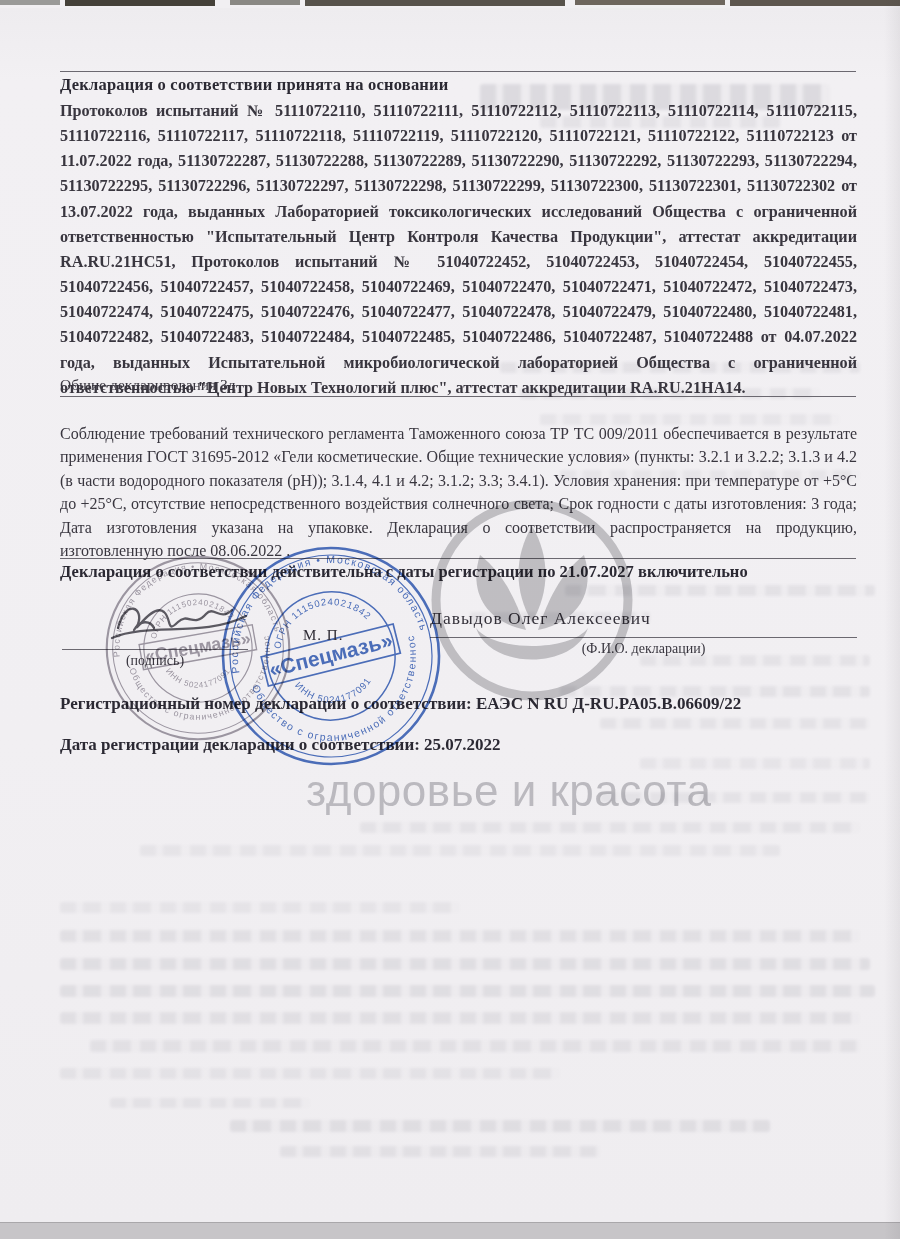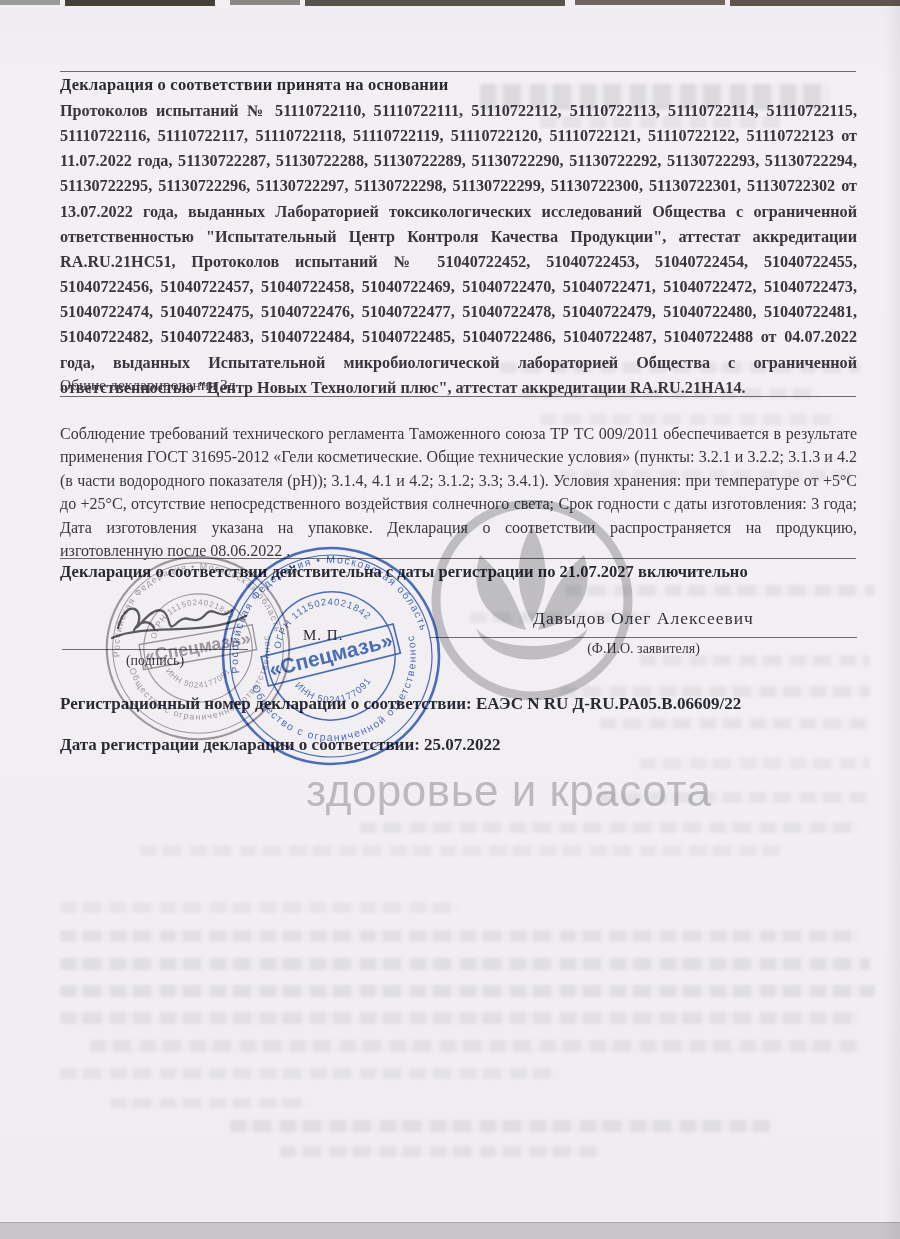--- a/index.html
+++ b/index.html
@@ -13,21 +13,21 @@
   .right-shade{position:absolute;right:0;top:0;width:16px;height:1239px;
     background:linear-gradient(90deg,rgba(0,0,0,0) 0%,rgba(60,55,65,.07) 100%);z-index:7;}
   .rule{position:absolute;height:1px;background:#6b6870;z-index:2;}
   .h1{position:absolute;font-weight:bold;font-size:16.5px;color:#2b2933;z-index:2;letter-spacing:.2px;}
   .para{position:absolute;width:797px;text-align:justify;color:#39363f;z-index:2;}
   .p1{font-size:16.2px;line-height:25.15px;font-weight:bold;}
   .p2{font-size:16px;line-height:23.4px;}
   .plain{position:absolute;font-size:15.5px;color:#39363f;z-index:2;}
   .boldline{position:absolute;font-weight:bold;font-size:16.5px;color:#2b2933;z-index:2;}
   .caption{position:absolute;font-size:14px;color:#39363f;text-align:center;z-index:2;}
-  .name{position:absolute;font-size:17.5px;color:#34313a;letter-spacing:1px;text-align:center;z-index:2;}
+  .name{position:absolute;font-size:17.5px;color:#34313a;letter-spacing:1px;z-index:2;}
   .mp{position:absolute;font-size:15px;color:#2e2b34;z-index:4;letter-spacing:1px;}
   .stamp{position:absolute;mix-blend-mode:multiply;}
   .stamp text{font-family:"Liberation Sans",sans-serif;}
   .sig{position:absolute;z-index:4;mix-blend-mode:multiply;}
   .wm-word{position:absolute;left:224px;top:644px;z-index:5;
     font-family:"Liberation Sans",sans-serif;font-weight:bold;
     font-size:118px;line-height:1;letter-spacing:2px;color:#7e7e84;opacity:.55;
     mix-blend-mode:multiply;}
   .wm-tag{position:absolute;left:306px;top:766px;z-index:5;
     font-family:"Liberation Sans",sans-serif;font-size:44px;color:#97979d;opacity:.55;
@@ -85,21 +85,21 @@
   <div class="para p1" style="left:60px;top:99px">Протоколов испытаний № 51110722110, 51110722111, 51110722112, 51110722113, 51110722114, 51110722115, 51110722116, 51110722117, 51110722118, 51110722119, 51110722120, 51110722121, 51110722122, 51110722123 от 11.07.2022 года, 51130722287, 51130722288, 51130722289, 51130722290, 51130722292, 51130722293, 51130722294, 51130722295, 51130722296, 51130722297, 51130722298, 51130722299, 51130722300, 51130722301, 51130722302 от 13.07.2022 года, выданных Лабораторией токсикологических исследований Общества с ограниченной ответственностью "Испытательный Центр Контроля Качества Продукции", аттестат аккредитации RA.RU.21HC51, Протоколов испытаний № 51040722452, 51040722453, 51040722454, 51040722455, 51040722456, 51040722457, 51040722458, 51040722469, 51040722470, 51040722471, 51040722472, 51040722473, 51040722474, 51040722475, 51040722476, 51040722477, 51040722478, 51040722479, 51040722480, 51040722481, 51040722482, 51040722483, 51040722484, 51040722485, 51040722486, 51040722487, 51040722488 от 04.07.2022 года, выданных Испытательной микробиологической лабораторией Общества с ограниченной ответственностью "Центр Новых Технологий плюс", аттестат аккредитации RA.RU.21HA14.</div>
   <div class="plain" style="left:60px;top:376px">Общие декларирования 3д</div>
   <div class="para p2" style="left:60px;top:422px">Соблюдение требований технического регламента Таможенного союза ТР ТС 009/2011 обеспечивается в результате применения ГОСТ 31695-2012 «Гели косметические. Общие технические условия» (пункты: 3.2.1 и 3.2.2; 3.1.3 и 4.2 (в части водородного показателя (рН)); 3.1.4, 4.1 и 4.2; 3.1.2; 3.3; 3.4.1). Условия хранения: при температуре от +5°С до +25°С, отсутствие непосредственного воздействия солнечного света; Срок годности с даты изготовления: 3 года; Дата изготовления указана на упаковке. Декларация о соответствии распространяется на продукцию, изготовленную после 08.06.2022 .</div>
   <div class="boldline" style="left:60px;top:562px">Декларация о соответствии действительна с даты регистрации по 21.07.2027 включительно</div>
 
   <div class="rule" style="left:62px;top:649px;width:186px"></div>
   <div class="caption" style="left:62px;top:653px;width:186px">(подпись)</div>
   <div class="mp" style="left:303px;top:627px">М. П.</div>
   <div class="name" style="left:430px;top:608px;width:427px">Давыдов Олег Алексеевич</div>
   <div class="rule" style="left:430px;top:637px;width:427px"></div>
-  <div class="caption" style="left:430px;top:641px;width:427px">(Ф.И.О. заявителя)</div>
+  <div class="caption" style="left:430px;top:641px;width:427px">(Ф.И.О. декларации)</div>
 
   <div class="boldline" style="left:60px;top:694px;font-size:17px">Регистрационный номер декларации о соответствии: ЕАЭС N RU Д-RU.PA05.B.06609/22</div>
   <div class="boldline" style="left:60px;top:735px;font-size:17px">Дата регистрации декларации о соответствии: 25.07.2022</div>
 
   <svg class="stamp" style="left:100px;top:550px;z-index:3" width="196" height="196" viewBox="0 0 232 232">
     <g transform="rotate(-10 116 116)" fill="none" stroke="#a49fa9">
       <circle cx="116" cy="116" r="108" stroke-width="2.5"></circle>
       <circle cx="116" cy="116" r="101" stroke-width="1.2"></circle>
       <circle cx="116" cy="116" r="64" stroke-width="1.4"></circle>
       <defs>

